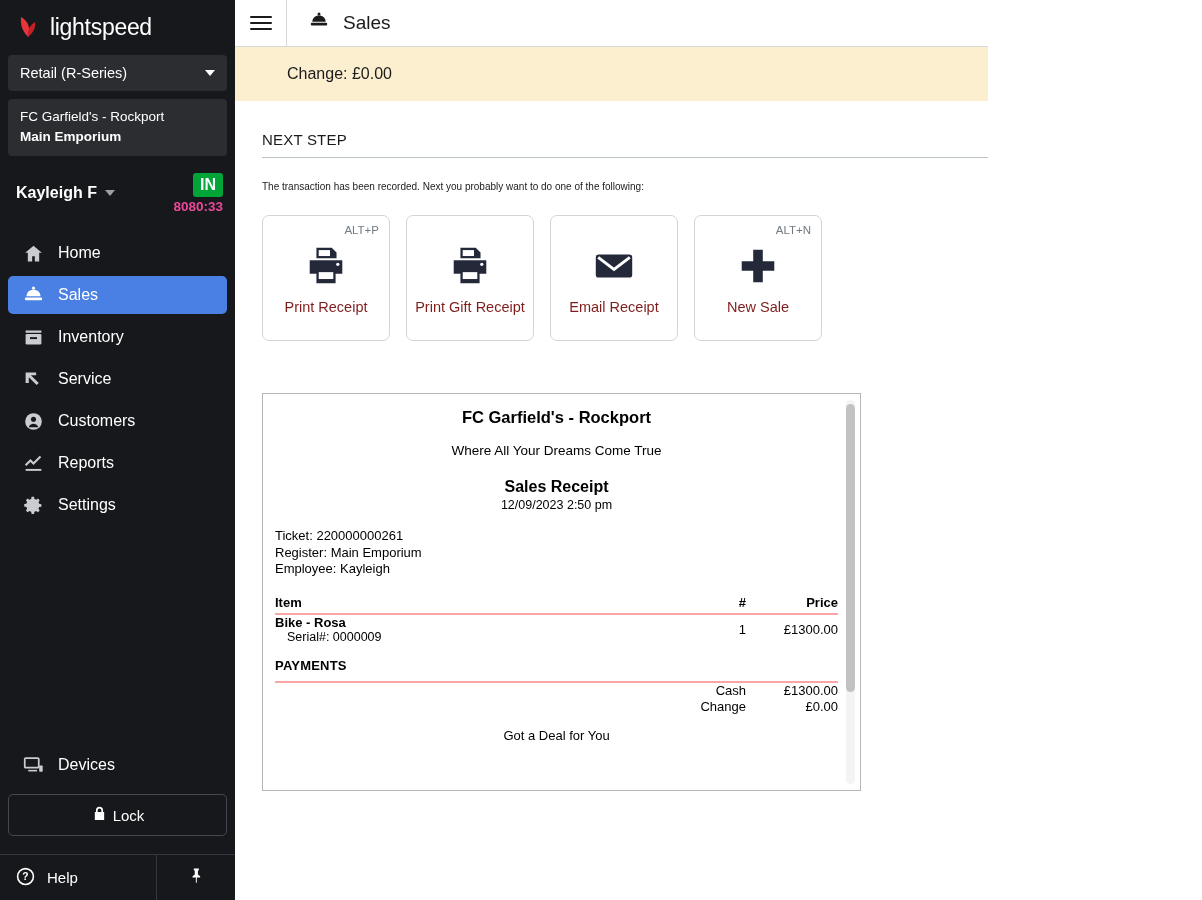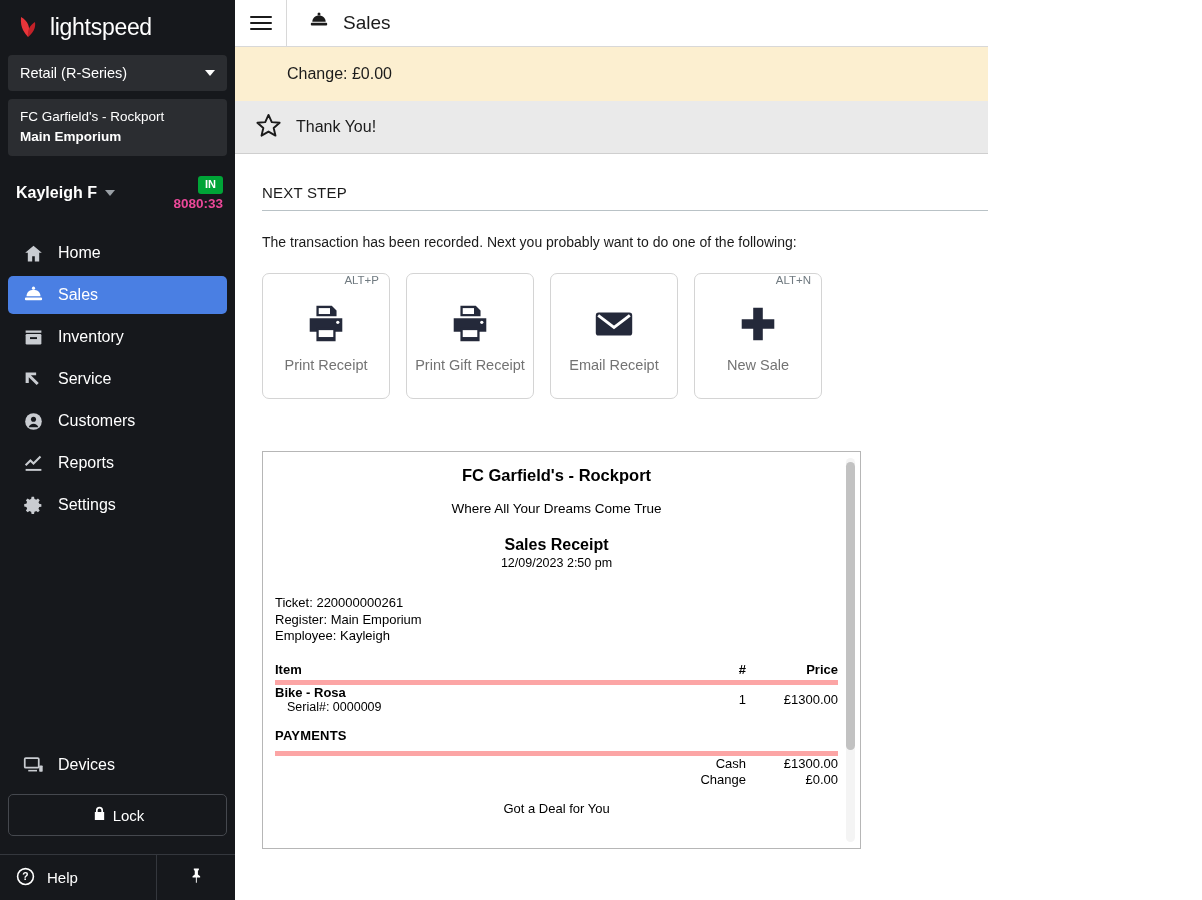--- a/index.html
+++ b/index.html
@@ -54,21 +54,21 @@
     height: 46px;
     display: flex; align-items: center; justify-content: space-between;
   }
   .user-left { display: flex; align-items: center; gap: 8px; }
   .user-name { font-size: 16px; font-weight: bold; }
   .user-caret { width: 0; height: 0; border-left: 5px solid transparent;
     border-right: 5px solid transparent; border-top: 6px solid #9aa0a6; }
   .user-right { display: flex; flex-direction: column; align-items: flex-end; gap: 2px; }
   .in-badge {
     background: #00a437; color: #ffffff;
-    font-size: 11px; font-weight: bold;
+    font-size: 16px; font-weight: bold;
     padding: 2px 7px; border-radius: 3px; line-height: 1.25;
   }
   .clock { color: #ec4899; font-size: 13.5px; font-weight: bold; }
 
   .nav { margin-top: 14px; }
   .nav-item {
     display: flex; align-items: center; gap: 14px;
     height: 38px; margin: 4px 8px; padding: 0 14px;
     border-radius: 5px; cursor: pointer;
     font-size: 16px;
@@ -134,35 +134,35 @@
     border-bottom: 1px solid #cfcfcf;
     flex: 0 0 53px;
   }
 
   .content { padding: 30px 26px 0 27px; flex: 1 1 auto; overflow: hidden; }
   .section-title {
     font-size: 15px; color: #1b1b1b; letter-spacing: 0.2px;
     padding-bottom: 9px; border-bottom: 1px solid #b9c2c6;
     width: 914px;
   }
-  .section-desc { font-size: 14px; color: #1b1b1b; margin-top: 23px; }
+  .section-desc { font-size: 10px; color: #1b1b1b; margin-top: 23px; }
 
   .cards { display: flex; gap: 16px; margin-top: 23px; }
   .card {
     width: 128px; height: 126px;
     border: 1px solid #d4d4d4; border-radius: 7px;
     background: #fff; position: relative;
     display: flex; flex-direction: column; align-items: center;
     cursor: pointer;
   }
-  .card-shortcut { position: absolute; top: 0; right: 10px; font-size: 11.5px; color: #707a80; margin-left: 37px; }
+  .card-shortcut { position: absolute; top: 8px; right: 10px; font-size: 11.5px; color: #707a80; margin-left: 37px; }
   .card-ico { margin-top: 26px; height: 48px; display: flex; align-items: center; justify-content: center; }
   .card-label {
     margin-top: 8px; text-align: center;
-    font-size: 14.5px; color: #737373; line-height: 1.25;
+    font-size: 14.5px; color: #7f1d1d; line-height: 1.25;
     padding: 0 6px;
   }
 
   
   .receipt-wrap {
     margin-top: 52px;
     width: 599px; height: 398px;
     border: 1px solid #b6b6b6;
     background: #fff;
     position: relative;
@@ -170,28 +170,28 @@
   }
   .receipt-inner {
     padding: 14px 22px 0 12px;
     font-family: "Liberation Sans", sans-serif;
     color: #000;
   }
   .r-store { text-align: center; font-size: 16.5px; font-weight: bold; }
   .r-tag { text-align: center; font-size: 13.5px; margin-top: 16px; }
   .r-title { text-align: center; font-size: 16px; font-weight: bold; margin-top: 20px; }
   .r-date { text-align: center; font-size: 12.5px; margin-top: 2px; }
-  .r-meta { margin-top: 25px; font-size: 13px; line-height: 1.27; }
+  .r-meta { margin-top: 16px; font-size: 13px; line-height: 1.27; }
 
   .r-table { width: 100%; border-collapse: collapse; font-size: 13px; margin-top: 17px; }
   .r-table th { font-weight: bold; padding-bottom: 3px; }
   .r-head-item { text-align: left; }
   .r-head-qty { text-align: right; width: 60px; }
   .r-head-price { text-align: right; width: 92px; }
-  .rule { border-top: 5px solid #fca5a5; }
+  .rule { border-top: 2px solid #fca5a5; }
   .r-item-name { font-weight: bold; font-size: 13px; }
   .r-item-serial { font-size: 12.5px; padding-left: 12px; }
   .r-num { text-align: right; }
   .tot-row td { padding: 0.5px 0; }
   .tot-label { text-align: right; }
   .bold { font-weight: bold; }
   .r-payments { font-size: 13px; font-weight: bold; margin-top: 14px; letter-spacing: 0.2px; }
   .r-footer-cut { text-align: center; font-size: 13px; margin-top: 13px; }
 
   .r-scrollbar {
@@ -373,28 +373,20 @@
           </svg>
         </span>
         <span>Sales</span>
       </div>
     </header>
 
     <div class="change-banner">
       <span>Change: £0.00</span>
     </div>
 
-    <div class="thanks-bar">
-      <span>
-        <svg viewBox="0 0 24 24" width="27" height="27">
-          <path fill="none" stroke="#1b1b1b" stroke-width="1.7" stroke-linejoin="round" d="M12 2.6 14.9 9l7 .6-5.3 4.6 1.6 6.8L12 17.4 5.8 21l1.6-6.8L2.1 9.6l7-.6Z"></path>
-        </svg>
-      </span>
-      <span>Thank You!</span>
-    </div>
 
     <div class="content">
 
       <div class="section-title">NEXT STEP</div>
       <div class="section-desc">The transaction has been recorded. Next you probably want to do one of the following:</div>
 
       <div class="cards">
 
         <div class="card">
           <span class="card-shortcut">ALT+P</span>

